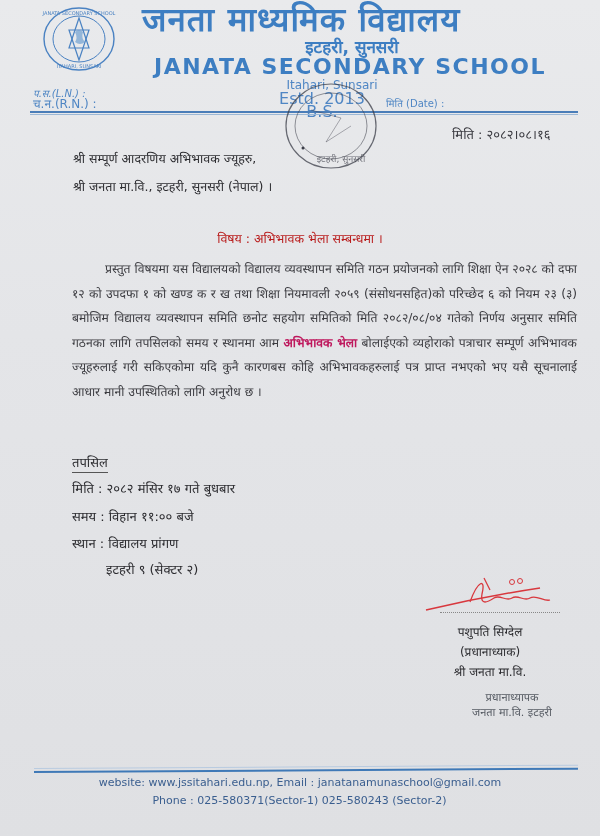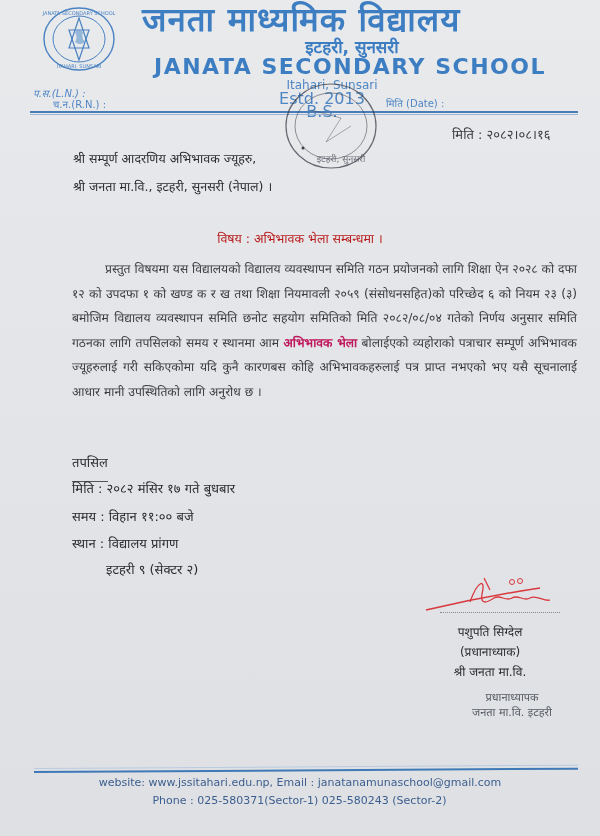--- a/index.html
+++ b/index.html
@@ -11,30 +11,30 @@
   }
   .abs { position:absolute; }
   .logo { left:42px; top:6px; width:74px; height:66px; }
   .title-np { left:142px; top:0px; width:420px; text-align:left; font-size:33px; font-weight:bold; letter-spacing:1px; color:#3d7ec2; line-height:40px; }
   .sub-np { left:142px; top:37px; width:420px; text-align:center; font-size:17px; font-weight:bold; color:#3d7ec2; line-height:20px; }
   .title-en { left:140px; top:54px; width:420px; text-align:center; font-family:"DejaVu Sans", sans-serif; font-weight:bold; font-size:22px; letter-spacing:1.5px; color:#3d7ec2; line-height:26px; }
   .loc-en { left:262px; top:79px; width:140px; text-align:center; font-size:12px; color:#4f86c4; line-height:13px; }
   .est-en { left:262px; top:92px; width:120px; text-align:center; font-size:16px; color:#4f86c4; line-height:13px; }
   .date-lbl { left:386px; top:96px; font-size:10px; color:#4f86c4; }
   .ln { left:33px; top:88px; font-size:10px; color:#4f86c4; line-height:11px;font-style:italic; }
-  .rn { left:33px; top:99px; font-size:10px; color:#4f86c4; line-height:11px;margin-left:20px; }
+  .rn { left:33px; top:99px; font-size:12px; color:#4f86c4; line-height:11px; }
   .hrule { left:30px; top:111px; width:548px; height:2px; background:#4a7db8; }
   .hrule2 { left:30px; top:114px; width:548px; height:1px; background:#9cb8d6; }
   .stamp { left:281px; top:80px; width:100px; height:92px; }
   .date-top { left:452px; top:125px; font-size:13px; color:#3a3a40; }
   .addr { left:73px; font-size:12.5px; color:#2c2c30; }
   .subject { left:0; width:600px; text-align:center; top:230px; font-size:12.5px; color:#b91c1c; }
   .para { left:72px; width:505px; font-size:12.2px; line-height:24.5px; color:#3a3a3f; top:257px; text-indent:33px; text-align:justify; }
   .para b { color:#be185d; }
-  .tap-h { left:72px; top:453px; font-size:13px; color:#2c2c30; border-bottom:1.5px solid #555; padding-bottom:10px; }
+  .tap-h { left:72px; top:453px; font-size:13px; color:#2c2c30; border-bottom:1.5px solid #555; padding-bottom:1px; }
   .tap-line { left:72px; font-size:13px; color:#2c2c30; }
   .sig { left:420px; top:572px; width:150px; height:50px; }
   .sig-dots { left:440px; top:612px; width:120px; border-bottom:1.5px dotted #888; }
   .signer { left:420px; width:140px; text-align:center; font-size:12px; color:#2c2c30; line-height:20px; }
   .seal { left:452px; width:120px; text-align:center; font-size:11px; color:#555a62; line-height:15px; }
   .frule { left:34px; top:771px; width:544px; height:2px; background:#3f79b7; transform:rotate(-0.35deg); transform-origin:left; }
   .frule2 { left:34px; top:768px; width:544px; height:1px; background:#b9cbe0; transform:rotate(-0.35deg); transform-origin:left; }
   .foot1 { left:0; width:600px; text-align:center; top:776px; font-size:11px; color:#3a5e8f; }
   .foot2 { left:0; width:599px; text-align:center; top:794px; font-size:11px; color:#3a5e8f; }
 </style>

